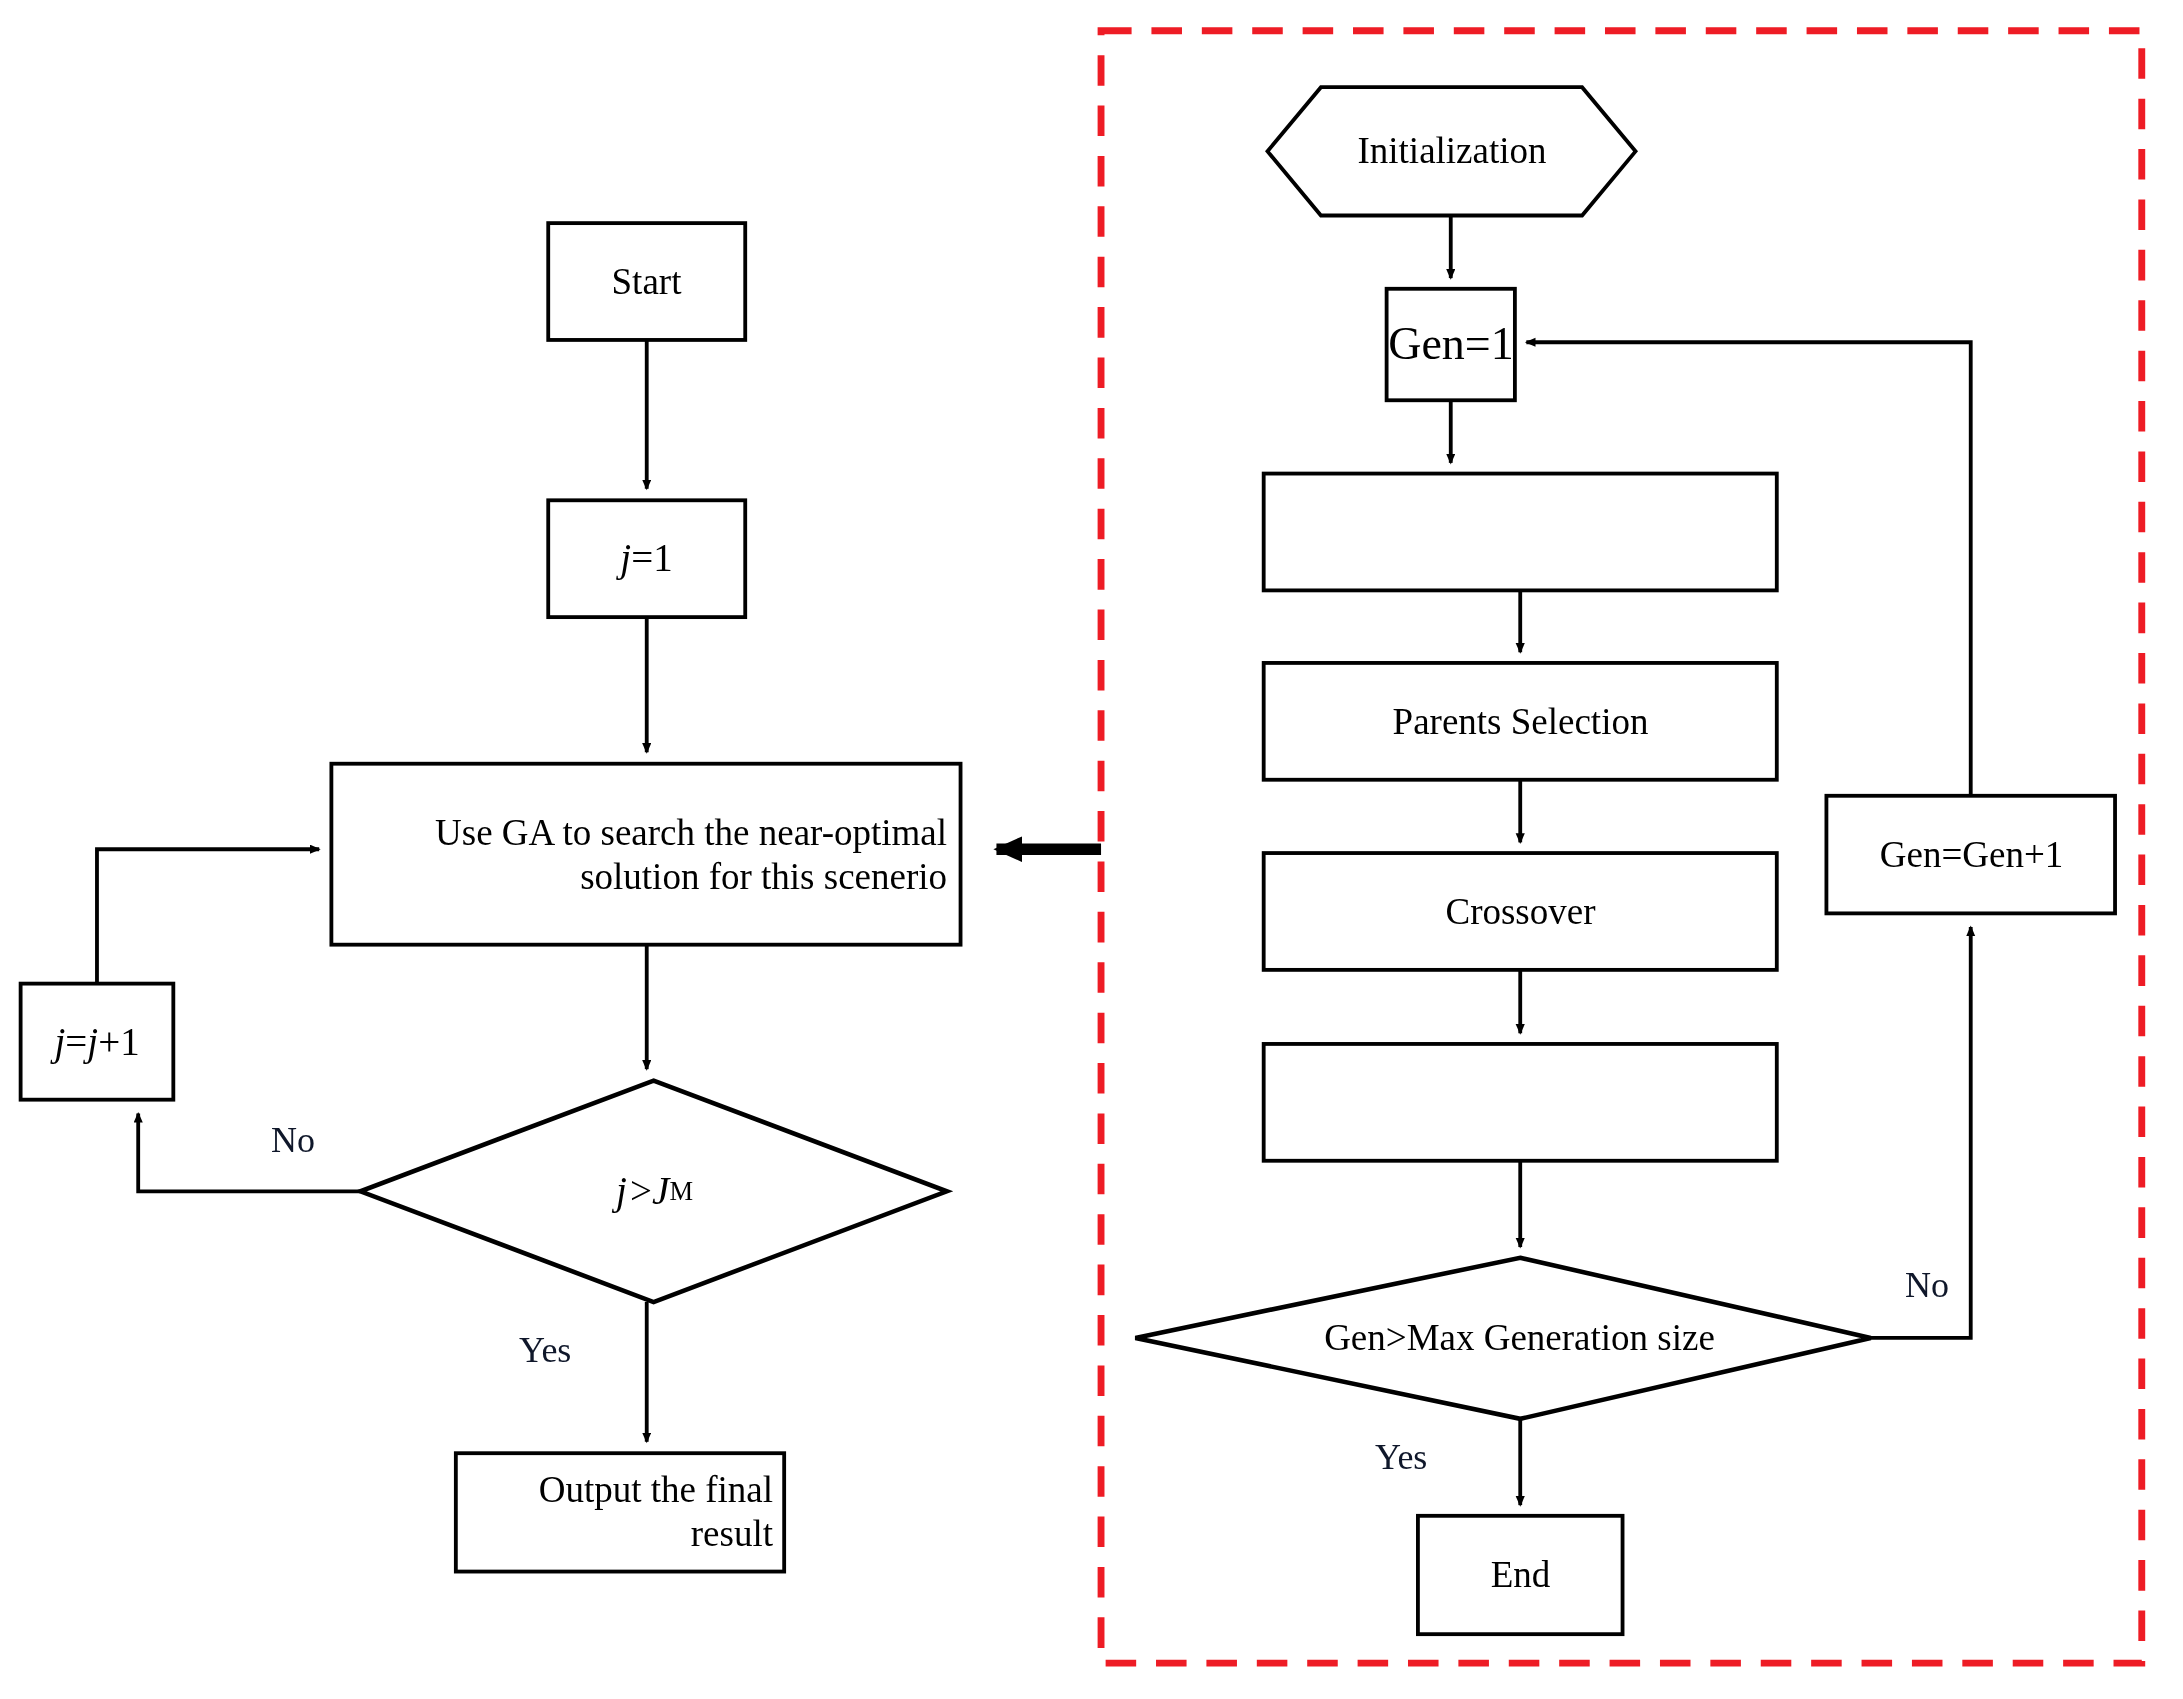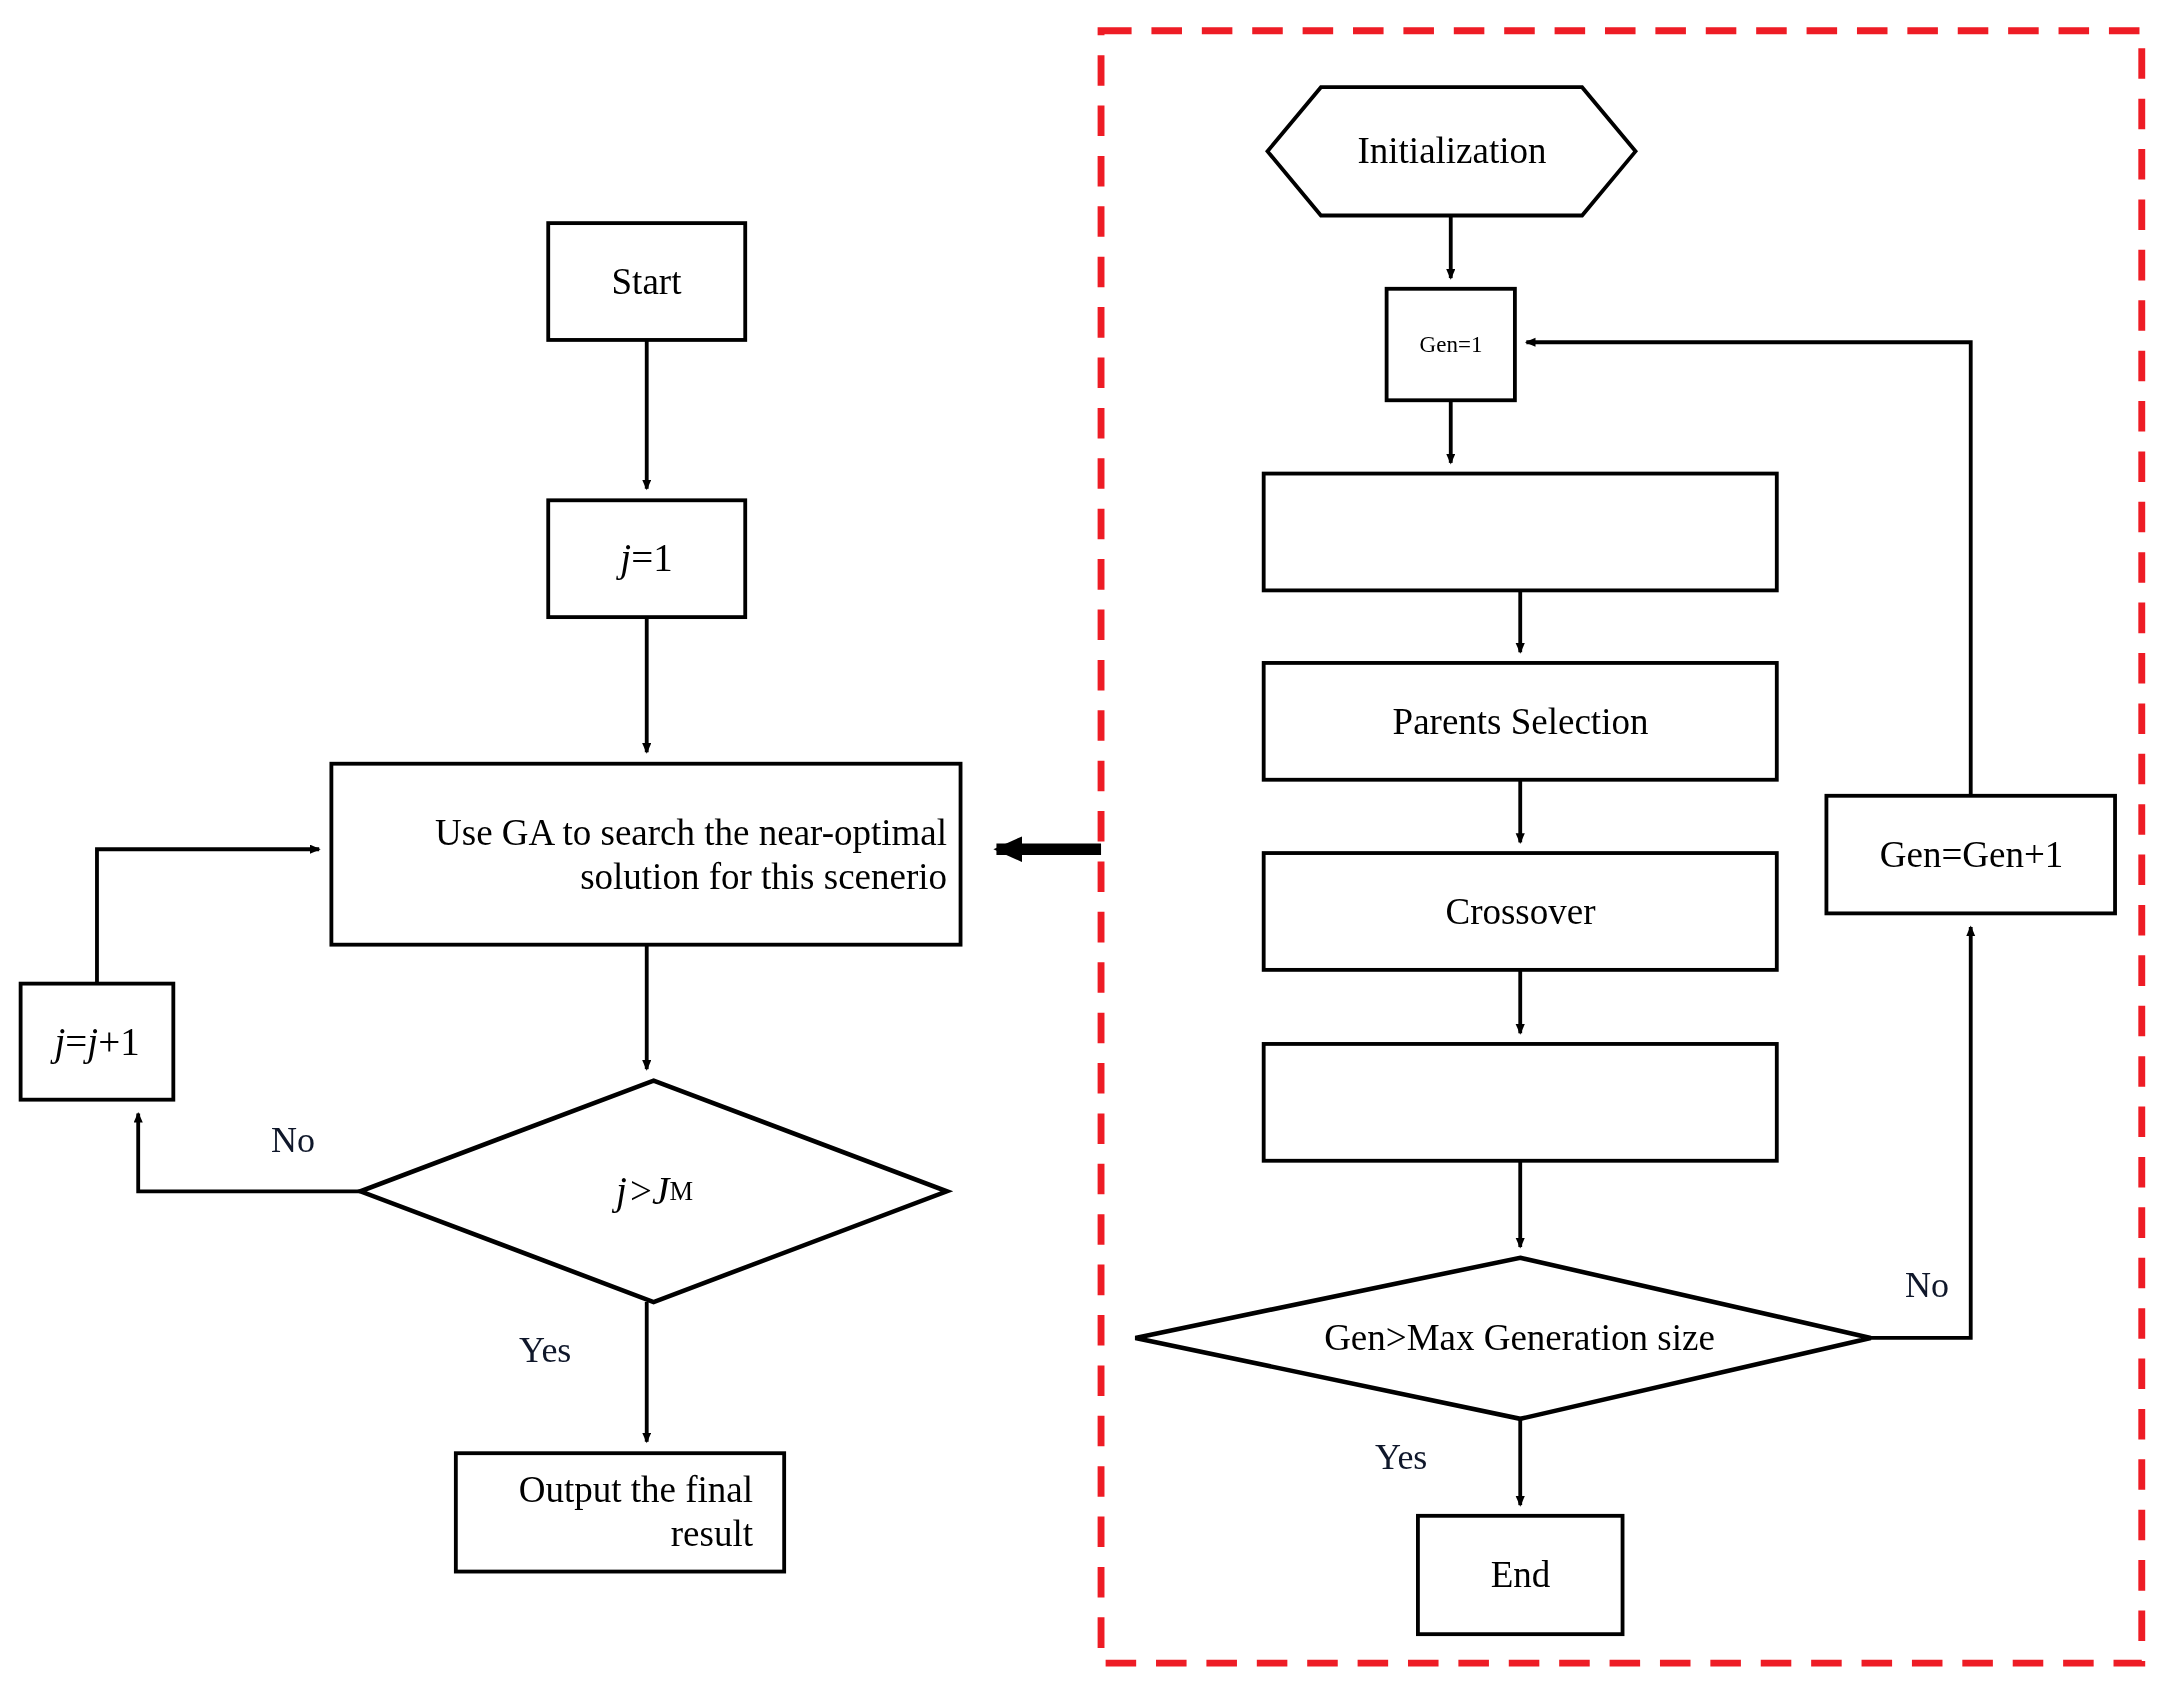--- a/index.html
+++ b/index.html
@@ -110,29 +110,29 @@
   <div class="nodelabel" style="left:345px;top:764px;width:602px;height:181px;font-size:37px;">Use GA to search the near-optimal solution for this scenerio</div>
 
   <div class="nodelabel" style="left:20.6px;top:984px;width:153px;height:116px;font-size:39px;">
     <span class="it">j</span><span>=</span><span class="it">j</span><span>+1</span>
   </div>
 
   <div class="nodelabel" style="left:544px;top:1155px;width:221px;height:73px;font-size:39px;">
     <span class="it">j</span><span> &gt;</span><span class="it">J</span><span class="sup">M</span>
   </div>
 
-  <div class="nodelabel" style="left:440px;top:1453px;width:313px;height:118px;font-size:37px;">Output the final result</div>
+  <div class="nodelabel" style="left:460px;top:1453px;width:313px;height:118px;font-size:37px;">Output the final result</div>
 
   <div class="edgelabel" style="left:271px;top:1119px;font-size:36px;">No</div>
 
   <div class="edgelabel" style="left:519px;top:1329px;font-size:36px;">Yes</div>
 
   <div class="nodelabel" style="left:1268px;top:87px;width:368px;height:128px;font-size:37px;">Initialization</div>
 
-  <div class="nodelabel" style="left:1387px;top:289px;width:128px;height:111px;font-size:23px;">Gen=1</div>
+  <div class="nodelabel" style="left:1387px;top:289px;width:128px;height:111px;font-size:46px;">Gen=1</div>
 
 
   <div class="nodelabel" style="left:1264px;top:663px;width:513px;height:117px;font-size:37px;">Parents Selection</div>
 
   <div class="nodelabel" style="left:1264px;top:853px;width:513px;height:117px;font-size:37px;">Crossover</div>
 
 
   <div class="nodelabel" style="left:1214px;top:1301px;width:611px;height:73px;font-size:37px;">Gen&gt;Max Generation size</div>
 
   <div class="nodelabel" style="left:1827px;top:796px;width:289px;height:118px;font-size:37px;">Gen=Gen+1</div>

